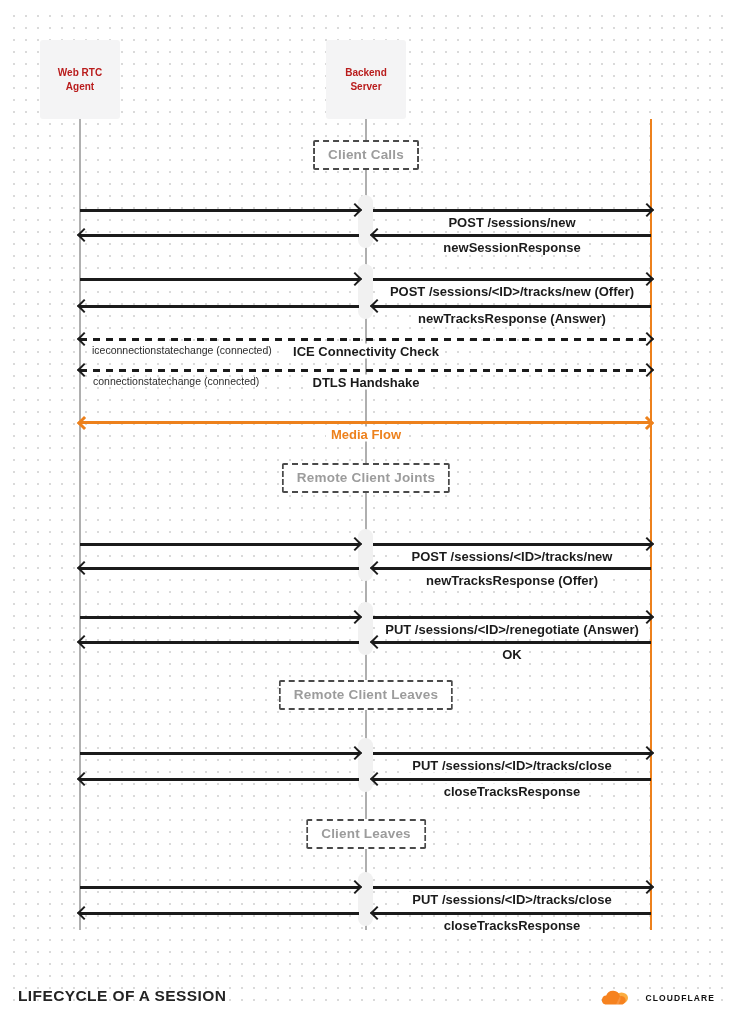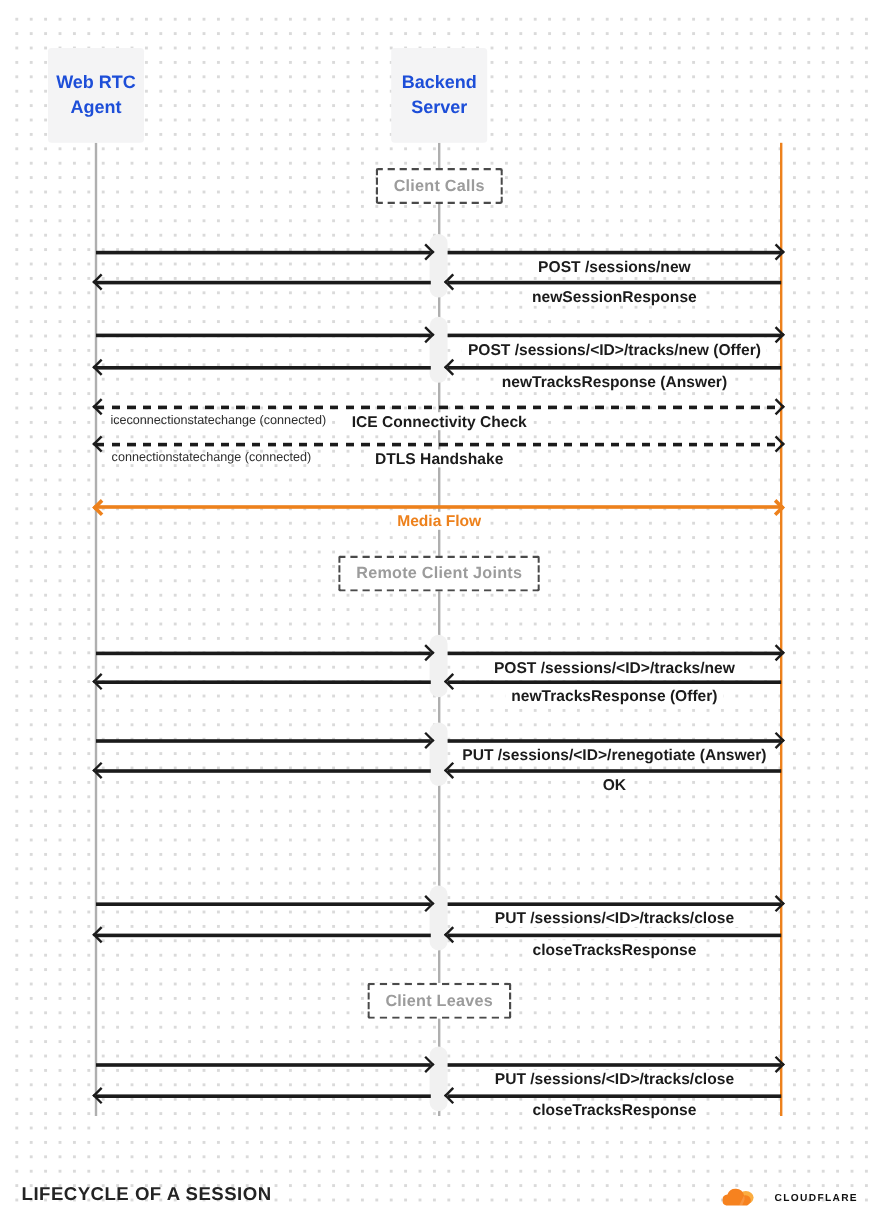--- a/index.html
+++ b/index.html
@@ -14,21 +14,21 @@
     background-size: 12px 12px;
   }
   
   .lifeline { position:absolute; top:119px; height:811px; width:2px; background:#AFAFAF; }
   .lifeline.orange { background:#ED811C; }
   
   .pbox {
     position:absolute; top:40px; width:80px; height:79px; z-index:2;
     display:flex; align-items:center; justify-content:center; text-align:center;
     background:#F4F4F5; border-radius:3px;
-    font-weight:bold; font-size:15px; line-height:1.35; color:#1d4ed8;
+    font-weight:bold; font-size:10px; line-height:1.35; color:#b91c1c;
   }
   .pbox span { white-space:pre-line; }
   .pbox.calls {
     background:#FCF0E1; border-radius:9px; flex-direction:column;
     justify-content:center; gap:7px; padding-top:2px;
   }
   
   .pill { position:absolute; left:358px; width:15px; background:#F1F1F1; border-radius:8px; z-index:2; display:block; }
   
   .phase {
@@ -90,20 +90,23 @@
     <span>Backend
 Server</span>
   </div>
 
   <div class="phase" style="top:140px">
     <span>Client Calls</span>
   </div>
   <div class="phase" style="top:463px">
     <span>Remote Client Joints</span>
   </div>
+  <div class="phase" style="top:680px">
+    <span>Remote Client Leaves</span>
+  </div>
   <div class="phase" style="top:819px">
     <span>Client Leaves</span>
   </div>
 
   <div class="msg" style="top:209px">
     <i class="seg" style="left:80px;width:279px">
         <b class="ch r"></b>
       </i>
     <i class="seg" style="left:373px;width:278px">
         <b class="ch r"></b>

